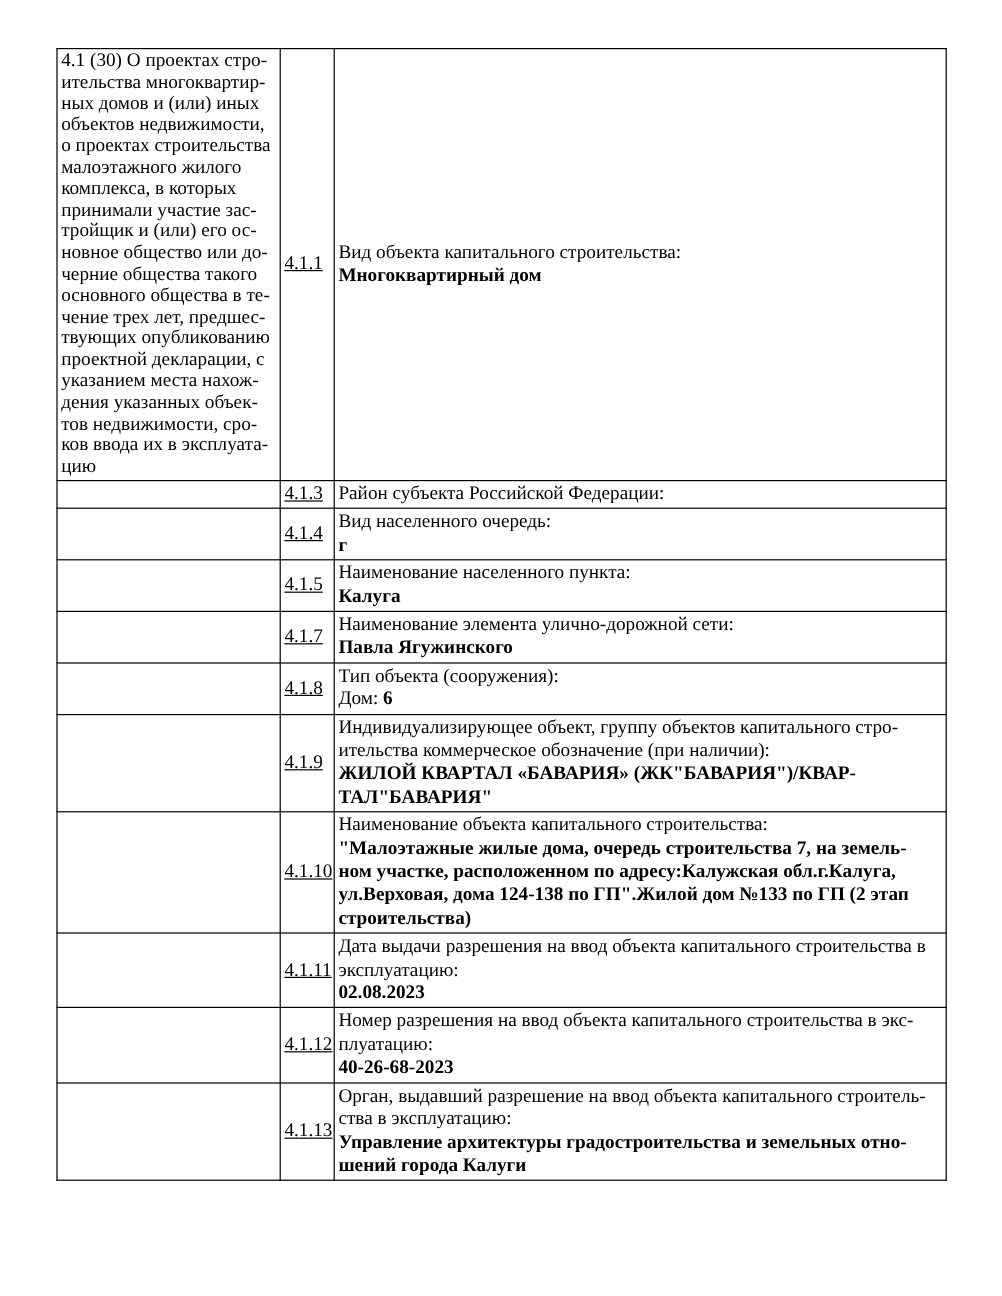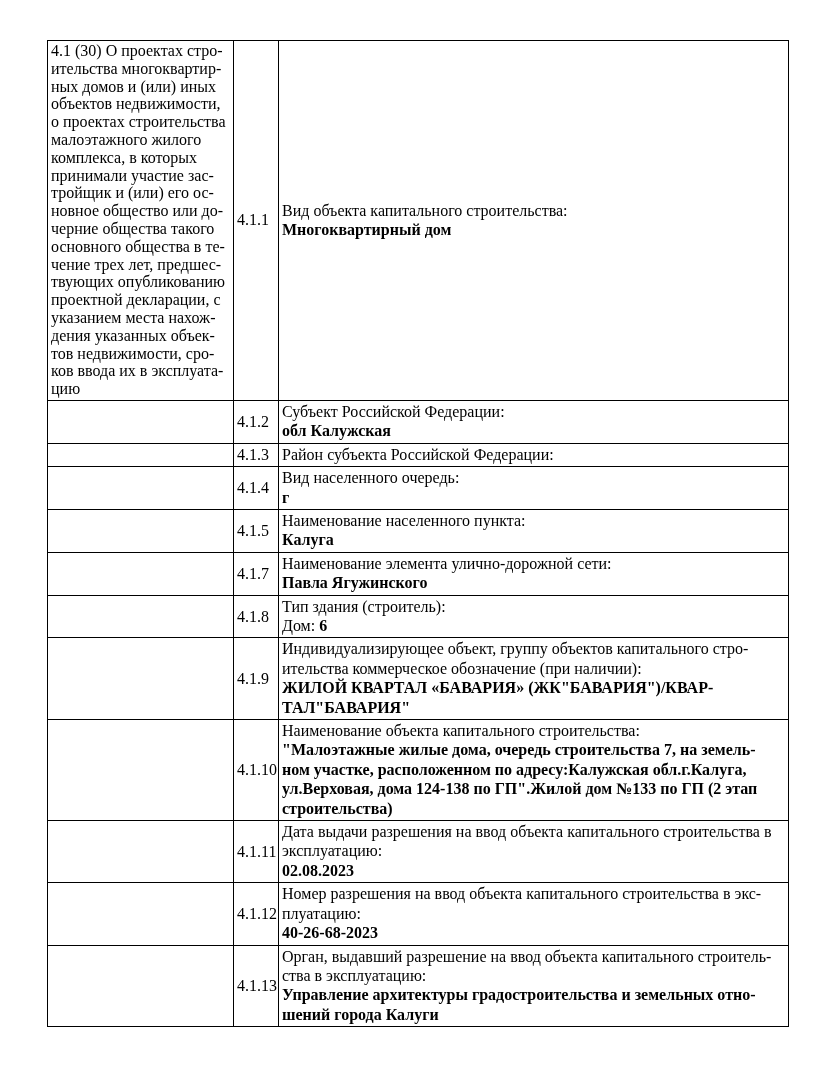--- a/index.html
+++ b/index.html
@@ -36,20 +36,21 @@
     vertical-align: top;
     line-height: 17.8px;
     white-space: pre-wrap;
     padding-top: 2px;
   }
   td.num-cell {
     vertical-align: middle;
     line-height: 19px;
     padding-left: 2px;
     padding-right: 0;
+    text-decoration: underline;
   }
   td.content-cell {
     vertical-align: middle;
     line-height: 19.4px;
   }
   .field-label {
     white-space: pre-wrap;
     font-weight: normal;
   }
   .value-line { white-space: normal; }
@@ -95,28 +96,20 @@
 тов недвижимости, сро-
 ков ввода их в эксплуата-
 цию</td>
           <td class="num-cell">4.1.1</td>
           <td class="content-cell">
             <div class="field-label">Вид объекта капитального строительства:</div>
             <div class="value-line"><span class="value-prefix"></span><span class="field-value">Многоквартирный дом</span></div>
           </td>
         </tr>
 
-  <tr>
-          <td class="desc-cell"></td>
-          <td class="num-cell">4.1.2</td>
-          <td class="content-cell">
-            <div class="field-label">Субъект Российской Федерации:</div>
-            <div class="value-line"><span class="value-prefix"></span><span class="field-value">обл Калужская</span></div>
-          </td>
-        </tr>
 
   <tr>
           <td class="desc-cell"></td>
           <td class="num-cell">4.1.3</td>
           <td class="content-cell">
             <div class="field-label">Район субъекта Российской Федерации:</div>
             <div class="value-line"><span class="value-prefix"></span><span class="field-value"></span></div>
           </td>
         </tr>
 
@@ -145,21 +138,21 @@
           <td class="content-cell">
             <div class="field-label">Наименование элемента улично-дорожной сети:</div>
             <div class="value-line"><span class="value-prefix"></span><span class="field-value">Павла Ягужинского</span></div>
           </td>
         </tr>
 
   <tr>
           <td class="desc-cell"></td>
           <td class="num-cell">4.1.8</td>
           <td class="content-cell">
-            <div class="field-label">Тип здания (строитель):</div>
+            <div class="field-label">Тип объекта (сооружения):</div>
             <div class="value-line"><span class="value-prefix">Дом: </span><span class="field-value">6</span></div>
           </td>
         </tr>
 
   <tr>
           <td class="desc-cell"></td>
           <td class="num-cell">4.1.9</td>
           <td class="content-cell">
             <div class="field-label">Индивидуализирующее объект, группу объектов капитального стро-
 ительства коммерческое обозначение (при наличии):</div>

